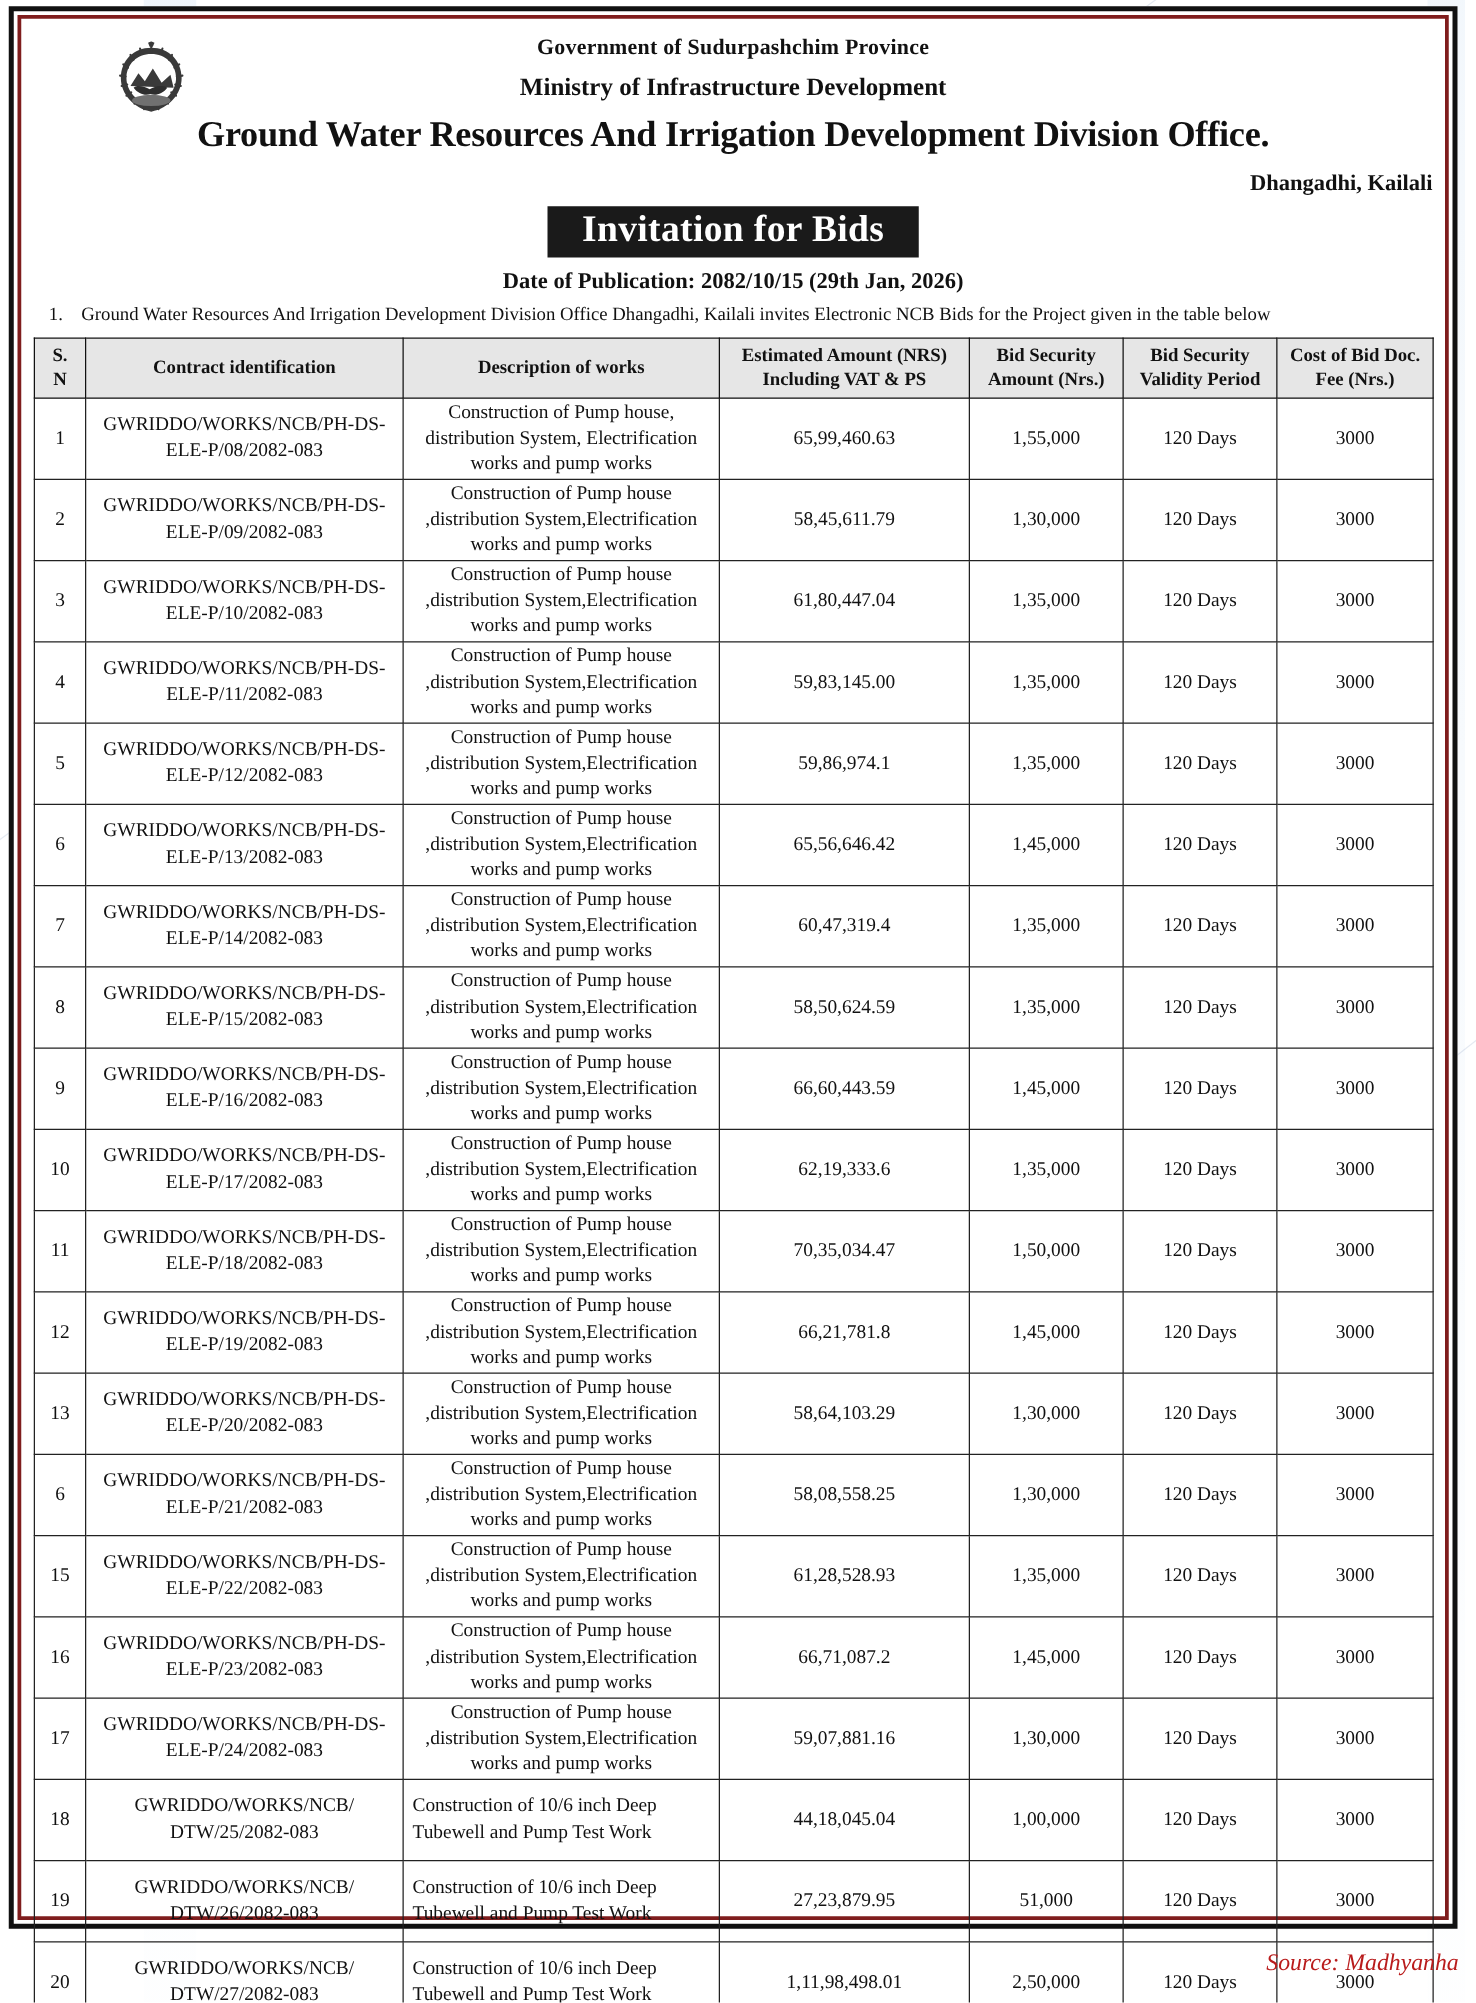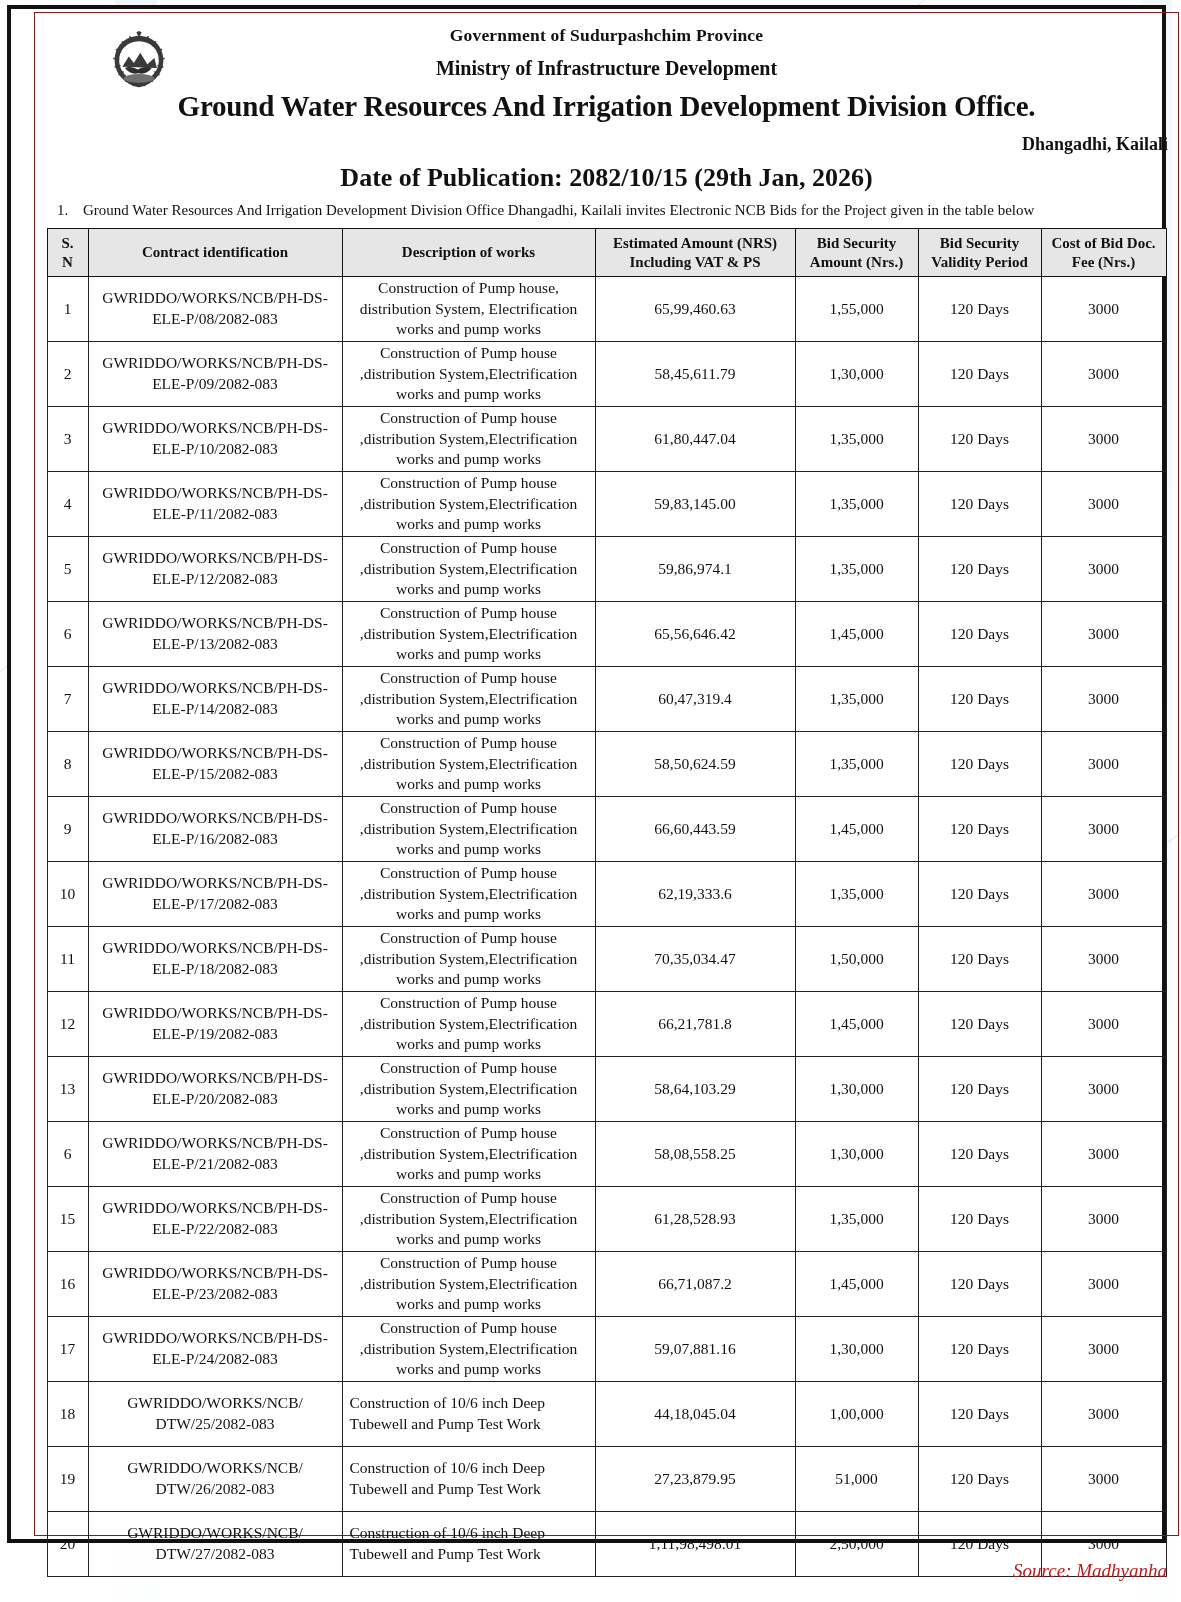--- a/index.html
+++ b/index.html
@@ -17,26 +17,25 @@
   #notice-frame{
     position:absolute;
     left:7px; top:5px;
     width:1159px; height:1538px;
     border:4px solid #111;
     box-sizing:border-box;
     background:#fff;
     padding:3px;
   }
   #notice-inner{
-    border:1px solid #7f1d1d;
+    border:3px solid #7f1d1d;
     width:100%;height:100%;
     box-sizing:border-box;
     padding:6px 10px 12px 10px;
     position:relative;
-    margin-left:20px;
   }
 
   
   .wm{position:absolute;pointer-events:none;z-index:0;}
   .wm-text{
     font-family:"Liberation Sans", sans-serif;
     font-weight:700;
     color:#2b4a8b;
     opacity:.09;
     white-space:nowrap;
@@ -75,21 +74,21 @@
   }
   .banner-wrap{margin-top:8px;}
   .banner{
     display:inline-block;
     background:#1a1a1a;color:#ffffff;
     font-size:30px;font-weight:700;
     padding:2px 28px 5px 28px;
     letter-spacing:.3px;
   }
   .line-date{
-    font-size:26px;font-weight:700;margin-top:8px;
+    font-size:18px;font-weight:700;margin-top:8px;
   }
 
   
   .para1{
     position:relative;z-index:2;
     margin:9px 0 0 0;
     font-size:15px;
     display:flex;
     gap:10px;
     padding-left:12px;
@@ -207,20 +206,23 @@
 
           <path d="M46 2 L50 0 L54 2 L52 7 L48 7 Z"></path>
         </g>
       </svg>
 
       <div class="line-gov">Government of Sudurpashchim Province</div>
       <div class="line-min">Ministry of Infrastructure Development</div>
       <div class="line-office">Ground Water Resources And  Irrigation Development Division Office.</div>
       <div class="line-place">Dhangadhi, Kailali</div>
 
+      <div class="banner-wrap">
+        <span class="banner">Invitation for Bids</span>
+      </div>
 
       <div class="line-date">Date of Publication: 2082/10/15 (29th Jan, 2026)</div>
     </div>
 
     <div class="para1">
       <span class="num">1.</span>
       <span class="txt">Ground Water Resources And  Irrigation Development Division Office Dhangadhi, Kailali invites Electronic NCB Bids for the Project given in the table below</span>
     </div>
 
     <table class="bids">

